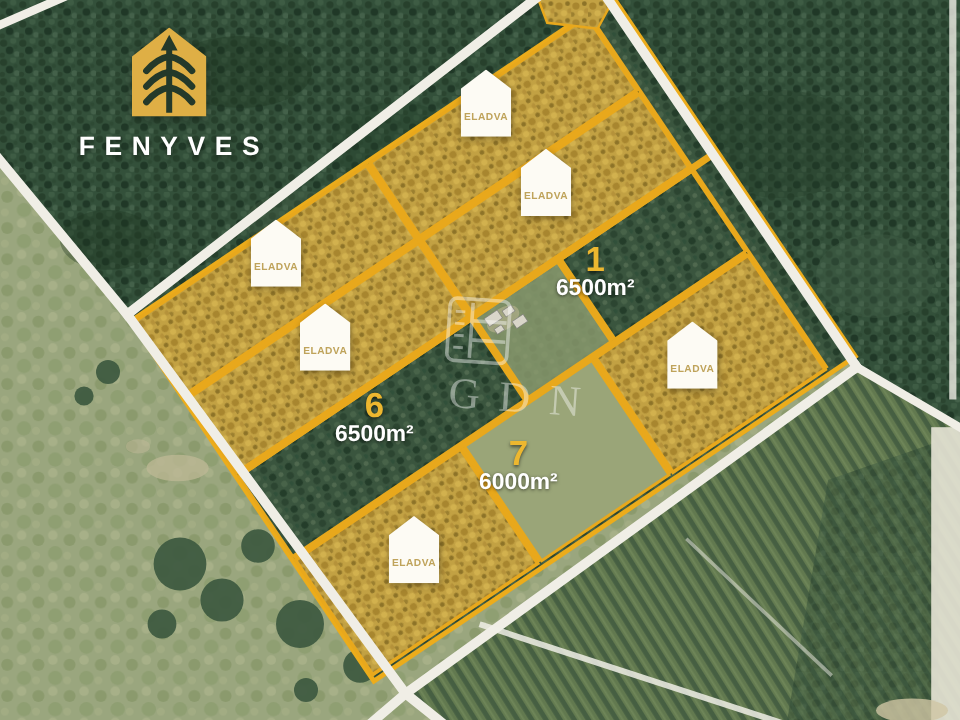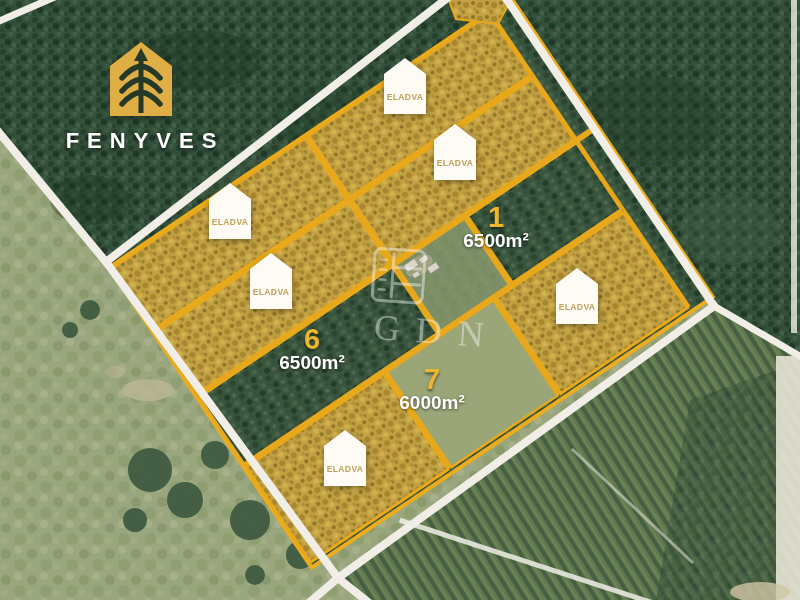--- a/index.html
+++ b/index.html
@@ -4,21 +4,21 @@
 <style>
   html,body{margin:0;padding:0;background:#222;}
   .stage{
     position:relative;width:800px;height:600px;overflow:hidden;
     font-family:"Liberation Sans", sans-serif;
     background:#95a27a;
   }
   .stage svg.bg{position:absolute;left:0;top:0;}
   
   .logo{
-    position:absolute;left:51px;top:42px;width:180px;
+    position:absolute;left:51px;top:23px;width:180px;
     text-align:center;pointer-events:none;
   }
   .logo svg{display:block;margin:0 auto;filter:drop-shadow(0 2px 4px rgba(0,0,0,.35));}
   .logo-title{
     margin-top:12px;color:#ffffff;font-weight:bold;font-size:22px;
     letter-spacing:8px;padding-left:8px;
     text-shadow:0 2px 4px rgba(0,0,0,.5);
   }
   .logo-subtitle{
     margin-top:6px;color:#c9a855;font-weight:bold;font-size:11px;

